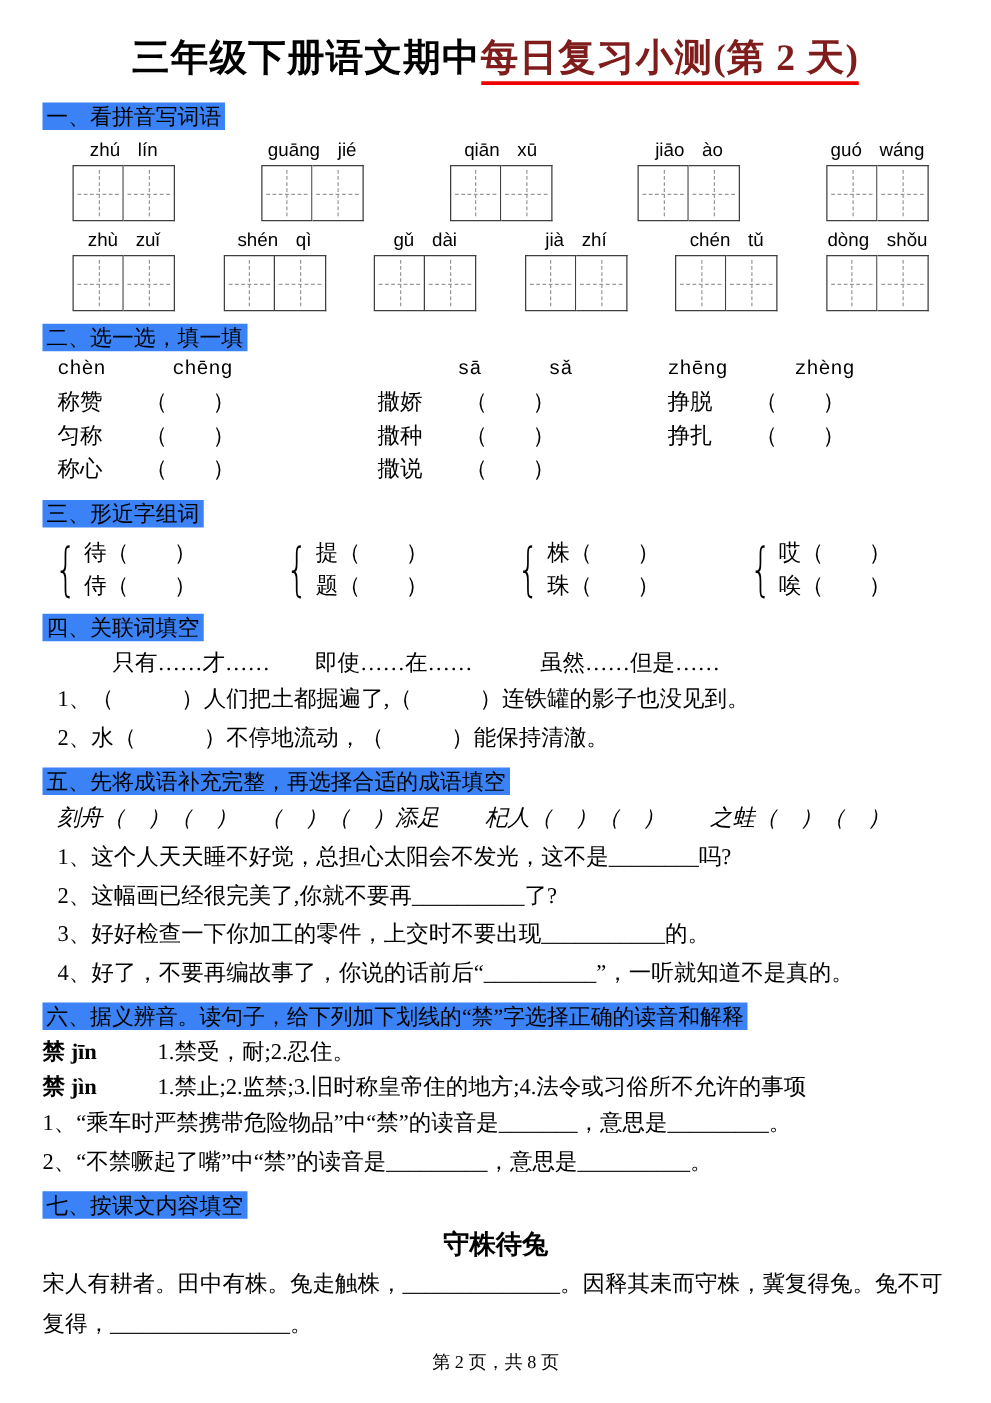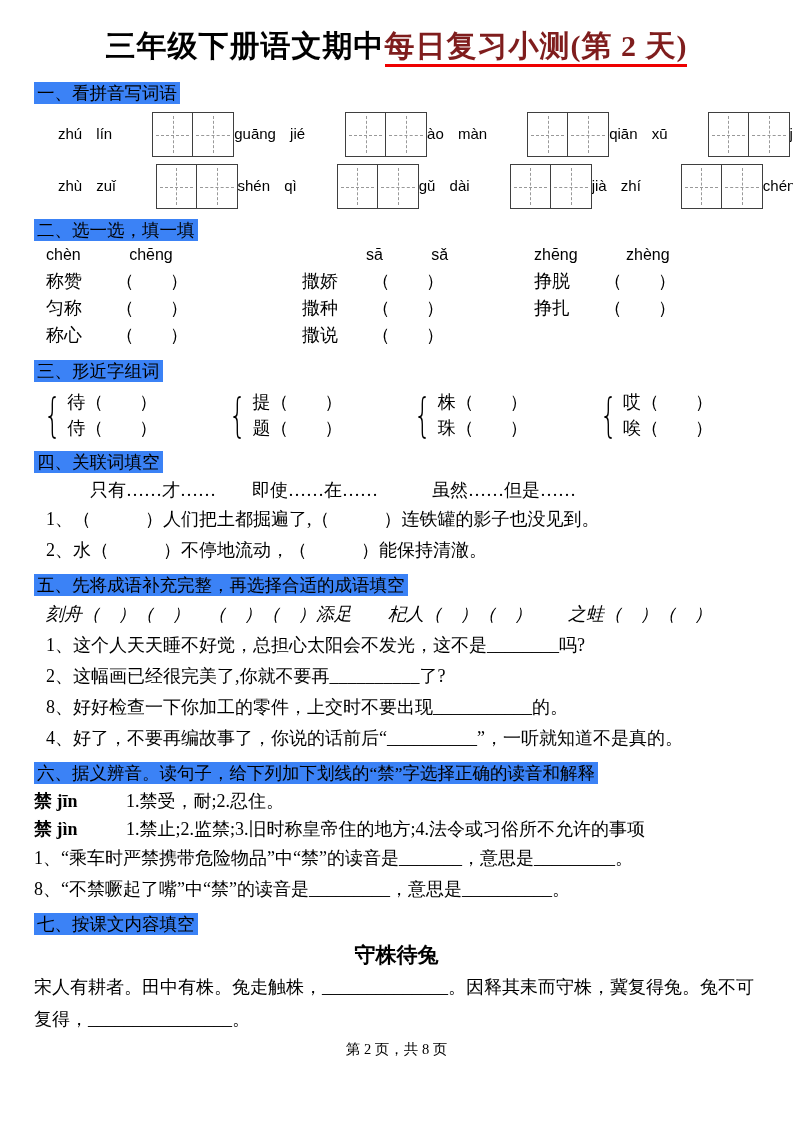--- a/index.html
+++ b/index.html
@@ -13,31 +13,31 @@
   .page { padding: 22px 34px 0 34px; }
 
   .title { text-align: center; font-size: 30px; font-weight: bold; margin: 4px 0 14px; letter-spacing: 1px; white-space: nowrap; }
   .title-red { color: #7f1d1d; border-bottom: 3px solid #ee0000; padding-bottom: 2px; }
 
   .hd { margin: 9px 0 4px; }
   .hl { background: #3b82f6; font-weight: normal; font-size: 17.5px; padding: 1px 3px; }
 
   
   .py-row { display: flex; justify-content: space-between; padding: 0 16px 0 24px; margin: 7px 0 2px; }
-  .unit { display: flex; flex-direction: row; align-items: center; gap: 40px; }
+  .unit { display: flex; flex-direction: column; align-items: center; }
   .py { font-family: "Liberation Sans", "DejaVu Sans", sans-serif; font-size: 15px; margin-bottom: 3px; white-space: pre; word-spacing: 10px; }
   .pair { display: flex; }
   .box { width: 41px; height: 45px; border: 1.5px solid #3f3f3f; position: relative; background: #fff; }
   .pair .box + .box { border-left: none; }
   .box::before { content: ""; position: absolute; left: 3px; right: 3px; top: 50%; border-top: 1px dashed #999; }
   .box::after  { content: ""; position: absolute; top: 3px; bottom: 3px; left: 50%; border-left: 1px dashed #999; }
 
   
   .s2-grid { display: grid; grid-template-columns: 256px 232px auto; padding-left: 12px; margin-top: 2px; }
-  .s2-py { font-family: Liberation Sans, sans-serif; font-size: 16px; margin-bottom: 5px; white-space: pre; word-spacing: 44px; }
+  .s2-py { font-family: Liberation Mono, monospace; font-size: 16px; margin-bottom: 5px; white-space: pre; word-spacing: 44px; }
   .s2-py.indent { padding-left: 64px; }
   .s2-item { font-size: 18px; margin: 3px 0; }
   .s2-word { display: inline-block; width: 70px; }
 
   
   .s3-row { display: flex; justify-content: space-between; padding: 2px 46px 0 4px; margin-bottom: 2px; }
   .s3-group { display: flex; align-items: center; }
   .brace { font-size: 46px; line-height: 1; font-family: "DejaVu Sans", sans-serif; font-weight: 200; transform: scaleX(0.6); margin-right: 0px; }
   .s3-col { font-size: 18px; }
   .s3-col > div { line-height: 1.45; }
@@ -73,27 +73,20 @@
     <div class="py-row">
       <div class="unit">
         <div class="py">zhú lín</div>
         <div class="pair">
             <div class="box"></div>
             <div class="box"></div>
           </div>
       </div>
       <div class="unit">
         <div class="py">guāng jié</div>
-        <div class="pair">
-            <div class="box"></div>
-            <div class="box"></div>
-          </div>
-      </div>
-      <div class="unit">
-        <div class="py">ào màn</div>
         <div class="pair">
             <div class="box"></div>
             <div class="box"></div>
           </div>
       </div>
       <div class="unit">
         <div class="py">qiān xū</div>
         <div class="pair">
             <div class="box"></div>
             <div class="box"></div>
@@ -223,34 +216,34 @@
     <div class="opts">只有……才……　　即使……在……　　　虽然……但是……</div>
     <div class="line ml">1、（　　　）人们把土都掘遍了,（　　　）连铁罐的影子也没见到。</div>
     <div class="line ml">2、水（　　　）不停地流动，（　　　）能保持清澈。</div>
   </div>
 
   <div>
     <div class="hd"><span class="hl">五、先将成语补充完整，再选择合适的成语填空</span></div>
     <div class="idiom">刻舟（　）（　）　（　）（　）添足　　杞人（　）（　）　　之蛙（　）（　）</div>
     <div class="line ml">1、这个人天天睡不好觉，总担心太阳会不发光，这不是________吗?</div>
     <div class="line ml">2、这幅画已经很完美了,你就不要再__________了?</div>
-    <div class="line ml">8、好好检查一下你加工的零件，上交时不要出现___________的。</div>
+    <div class="line ml">3、好好检查一下你加工的零件，上交时不要出现___________的。</div>
     <div class="line ml">4、好了，不要再编故事了，你说的话前后“__________”，一听就知道不是真的。</div>
   </div>
 
   <div>
     <div class="hd"><span class="hl">六、据义辨音。读句子，给下列加下划线的“禁”字选择正确的读音和解释</span></div>
     <div class="s6-entry">
       <span class="s6-word">禁 jīn</span><span>1.禁受，耐;2.忍住。</span>
     </div>
     <div class="s6-entry">
       <span class="s6-word">禁 jìn</span><span>1.禁止;2.监禁;3.旧时称皇帝住的地方;4.法令或习俗所不允许的事项</span>
     </div>
     <div class="line">1、“乘车时严禁携带危险物品”中“禁”的读音是_______，意思是_________。</div>
-    <div class="line">8、“不禁噘起了嘴”中“禁”的读音是_________，意思是__________。</div>
+    <div class="line">2、“不禁噘起了嘴”中“禁”的读音是_________，意思是__________。</div>
   </div>
 
   <div>
     <div class="hd"><span class="hl">七、按课文内容填空</span></div>
     <div class="subtitle">守株待兔</div>
     <div class="para">宋人有耕者。田中有株。兔走触株，______________。因释其耒而守株，冀复得兔。兔不可复得，________________。</div>
   </div>
 
   <div class="footer">第 2 页，共 8 页</div>
 

